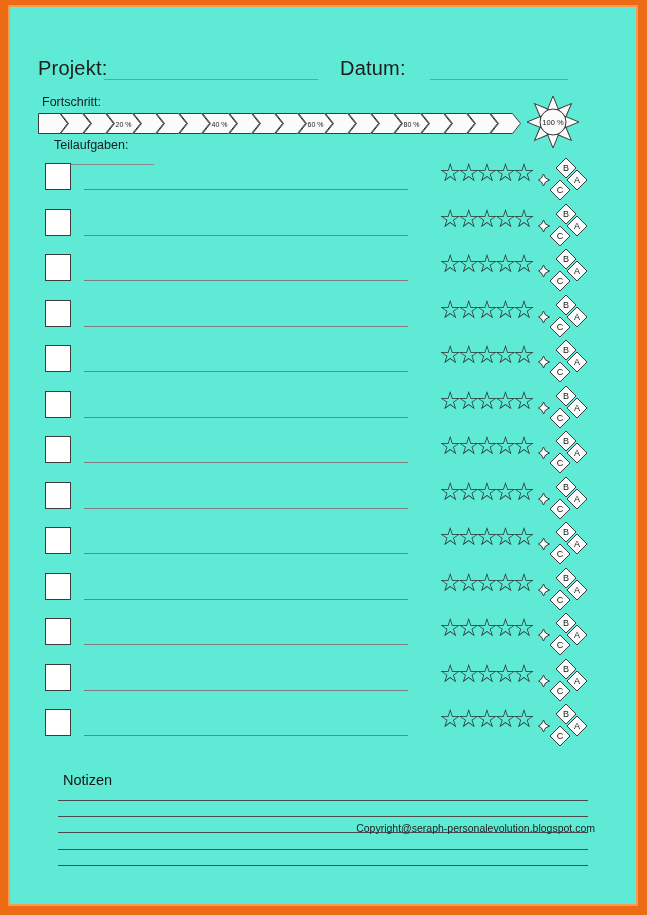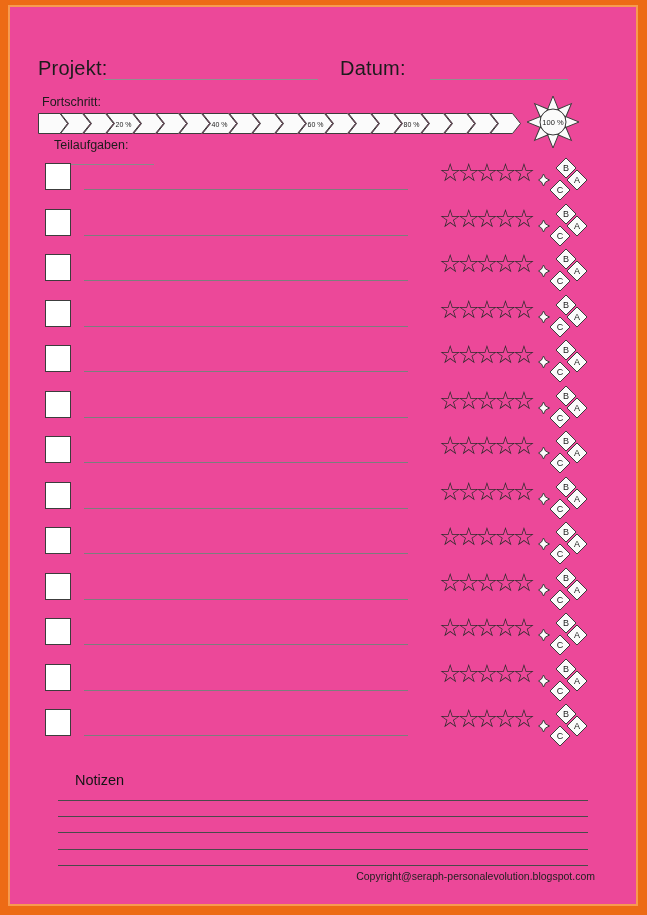--- a/index.html
+++ b/index.html
@@ -1,19 +1,19 @@
 <!DOCTYPE html>
 <html><head>
 <meta charset="utf-8">
 <style>
   html,body{margin:0;padding:0;overflow:hidden;}
   body{width:647px;height:915px;background:#ED6B15;position:relative;
        font-family:"Liberation Sans",sans-serif;color:#1c1c1c;}
   .page{position:absolute;left:10px;top:7px;width:626px;height:897px;
-        background:#ec4899;box-shadow:0 0 0 2px rgba(255,195,130,.55);}
+        background:#5eead4;box-shadow:0 0 0 2px rgba(255,195,130,.55);}
 
   .big-label{position:absolute;font-size:20px;letter-spacing:.2px;}
   #projekt-label{left:28px;top:50px;}
   #datum-label{left:330px;top:50px;text-align:right;}
   .blank-line{position:absolute;height:0;border-bottom:1.5px solid #909090;}
   #projekt-line{left:94px;top:72px;width:214px;}
   #datum-line{left:420px;top:72px;width:138px;}
 
   .small-label{position:absolute;font-size:12.5px;border-bottom:1px solid #8a8a8a;
                padding-bottom:12px;display:inline-block;}
@@ -30,24 +30,24 @@
   .checkbox{position:absolute;left:35px;top:0;width:24px;height:25px;
             border:1.5px solid #3c3c3c;background:#fff;}
   .task-line{position:absolute;left:74px;top:26px;width:324px;height:0;
              border-bottom:1.5px solid #7d7d7d;}
   .stars{position:absolute;left:429px;top:-5px;font-family:"DejaVu Sans",sans-serif;
          font-size:25px;letter-spacing:-4px;color:#2b2b2b;white-space:nowrap;}
   .cluster{position:absolute;left:528px;top:-6px;}
   .cluster polygon{fill:#FBFBFB;stroke:#3c3c3c;stroke-width:1;}
   .cluster text{font-size:9px;fill:#1c1c1c;text-anchor:middle;}
 
-  #notizen-label{position:absolute;left:53px;top:765px;font-size:14.5px;color:#141414;margin-left:12px;}
+  #notizen-label{position:absolute;left:53px;top:765px;font-size:14.5px;color:#141414;}
   #note-lines{position:absolute;left:48px;top:793px;width:530px;}
   .note-line{height:15.2px;border-top:1.2px solid #4a4a4a;}
-  #copyright{position:absolute;right:41px;top:863px;font-size:10.5px;color:#222;}
+  #copyright{position:absolute;right:41px;top:815px;font-size:10.5px;color:#222;}
 </style>
 </head>
 <body>
 
 <div class="page">
 
   <span id="projekt-label" class="big-label">Projekt:</span>
   <span id="projekt-line" class="blank-line"></span>
 
   <span id="datum-label" class="big-label">Datum:</span>

